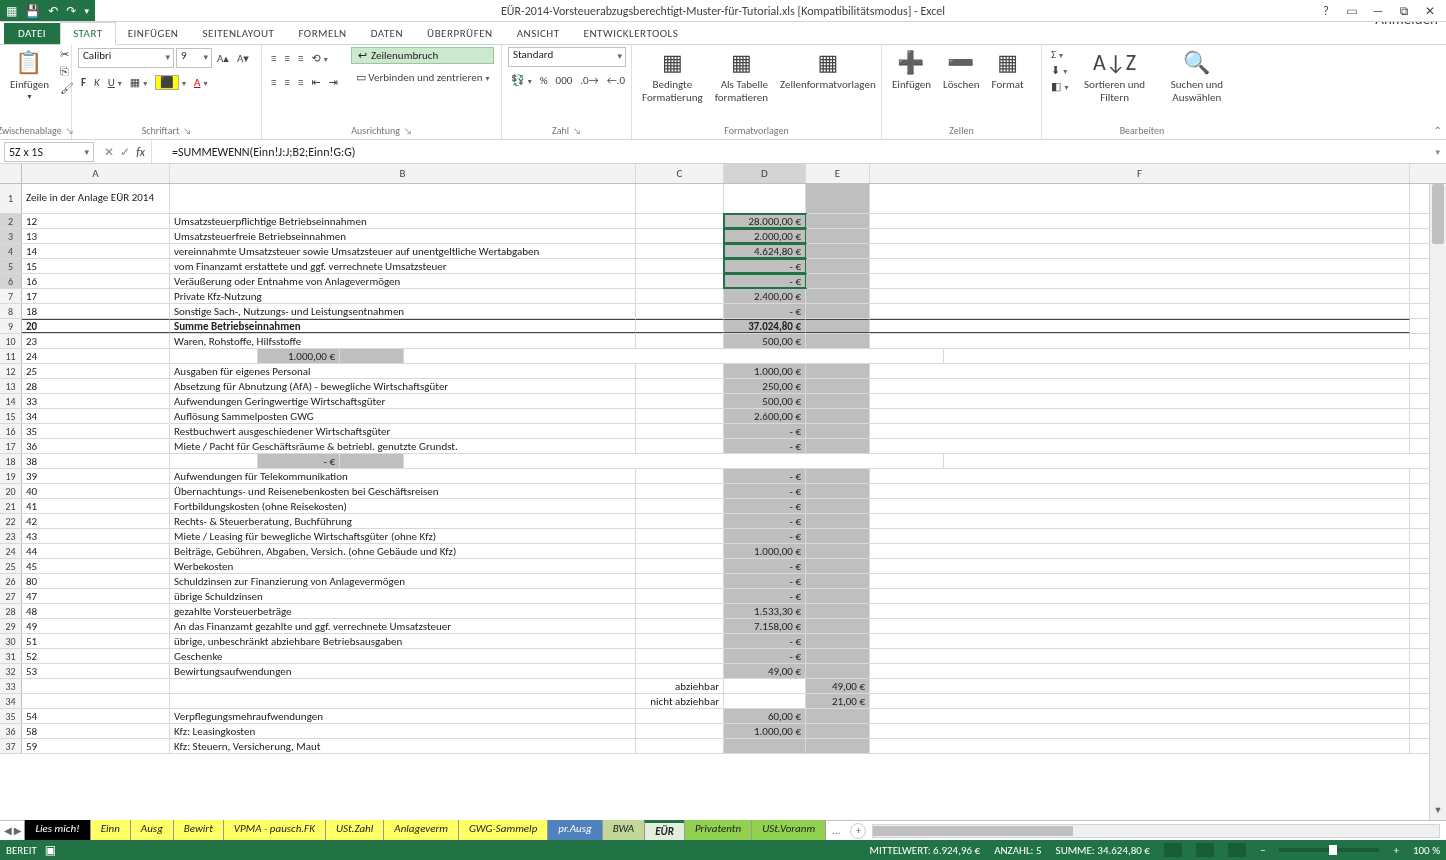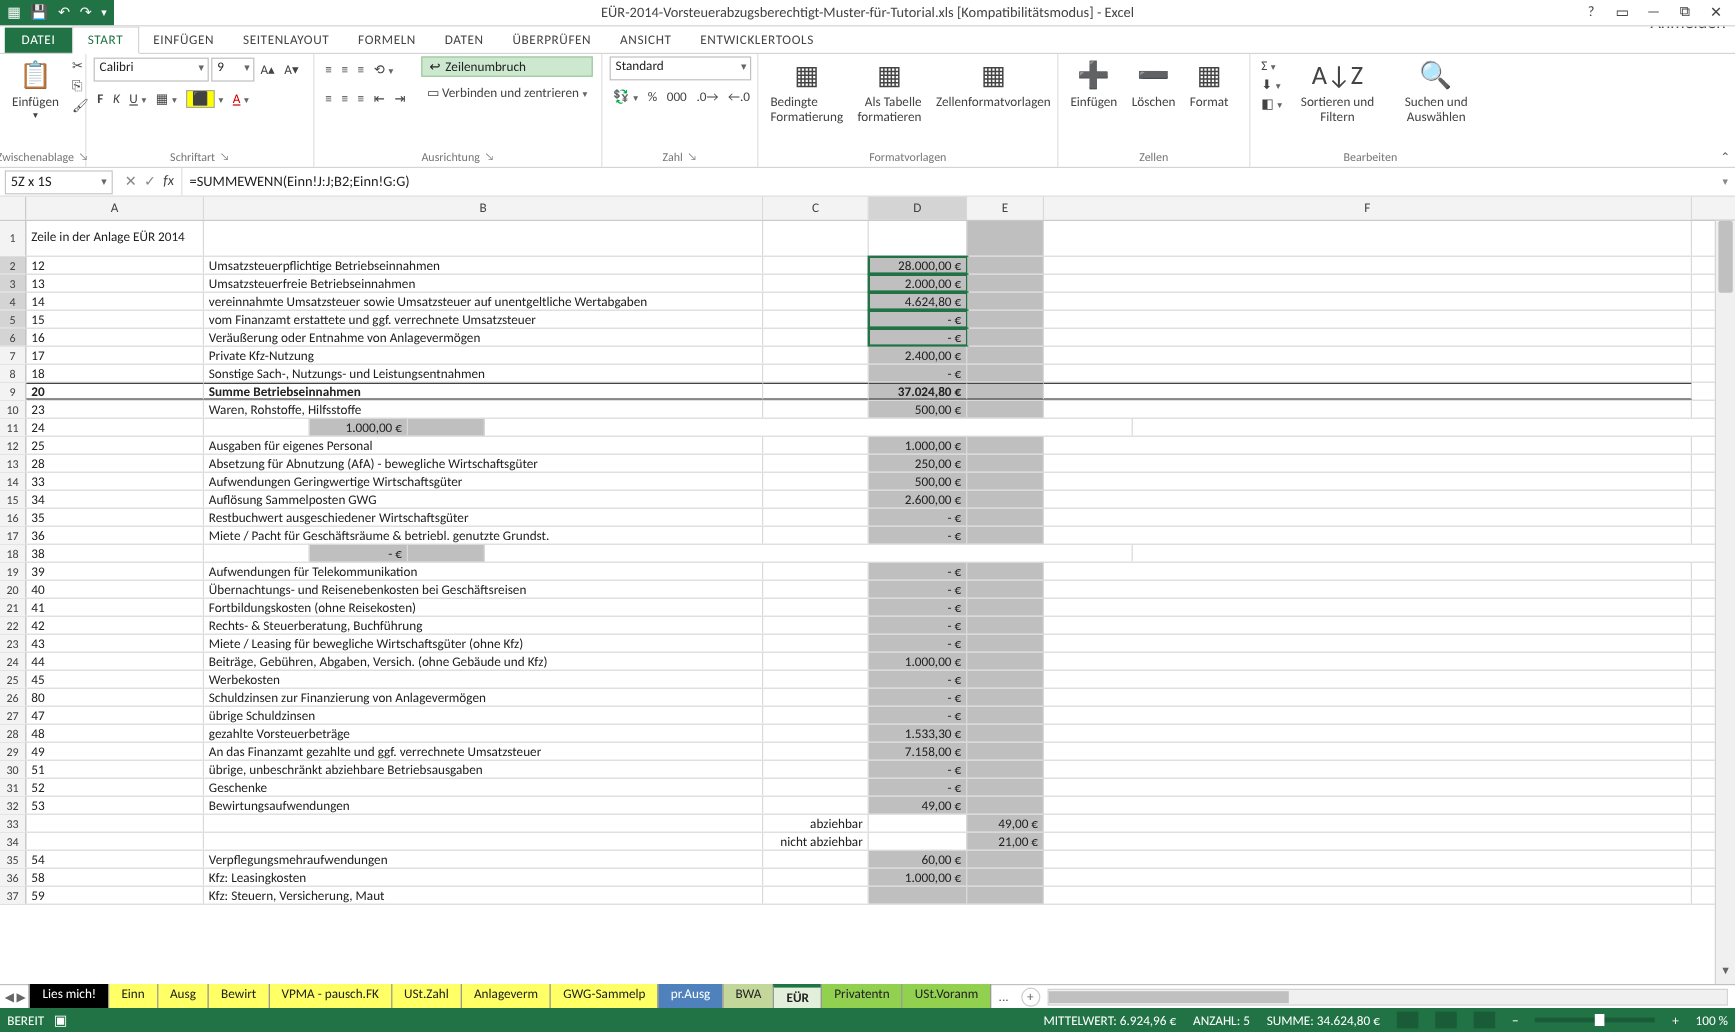--- a/index.html
+++ b/index.html
@@ -34,21 +34,21 @@
 .col { display:flex; flex-direction:column; }
 .fontsel { font-size:11px; border:1px solid #c0c0c0; background:#fff; height:20px; padding:0 16px 0 4px; position:relative; }
 .fontsel::after { content:"▾"; position:absolute; right:3px; top:2px; font-size:9px; color:#666;}
 .btn-highlight { background: #cce8cf; border:1px solid #9ac79e; padding:1px 6px; font-size:11px; display:inline-flex; align-items:center; gap:4px; }
 
 
 .fbar { height: 24px; display: flex; align-items: center; border-bottom: 1px solid #d4d4d4; font-size: 12px; text-align: center; }
 .namebox { width: 90px; border: 1px solid #c7c7c7; margin: 2px 4px; height: 20px; padding: 0 4px; display: flex; align-items: center; background: #fff; position:relative;}
 .namebox::after{content:"▾"; position:absolute; right:4px; font-size:9px; color:#666;}
 .fbar .btns { display:flex; gap:6px; padding:0 6px; color:#888; }
-.fxbox { flex: 1; border-left: 1px solid #e0e0e0; padding: 0 6px; height:100%; display:flex; align-items:center; }
+.fxbox { flex: 1; border-left: 1px solid #e0e0e0; padding: 0 20px; height:100%; display:flex; align-items:center; }
 
 
 .sheet { position: absolute; top: 164px; left: 0; right: 0; bottom: 40px; display: flex; flex-direction: column; }
 .colheads { display: flex; height: 20px; background: #f3f3f3; border-bottom: 1px solid #c0c0c0; }
 .rowheads-corner { width: 22px; border-right: 1px solid #c0c0c0; background: #f3f3f3; }
 .ch { border-right: 1px solid #d9d9d9; text-align: center; font-size: 11px; color: #444; display:flex; align-items:center; justify-content:center; background:#f3f3f3; }
 .ch.sel { background:#d4d4d4; }
 .gridbody { flex:1; overflow:hidden; position:relative; }
 .gridrow { display: flex; height: 15px; border-bottom: 1px solid #d9d9d9; }
 .rh { width: 22px; border-right: 1px solid #c0c0c0; background: #f3f3f3; text-align: center; font-size: 10px; color: #444; display:flex; align-items:center; justify-content:center; }
@@ -65,21 +65,21 @@
 
 
 .vscroll { position:absolute; right:0; top:20px; bottom:0; width:17px; background:#f0f0f0; border-left:1px solid #d4d4d4; }
 .vscroll .thumb { position:absolute; left:2px; right:2px; top:0; height:60px; background:#c0c0c0; border-radius:2px;}
 .vscroll .arr { position:absolute; left:0; right:0; height:16px; text-align:center; font-size:9px; color:#666; background:#f0f0f0;}
 
 
 .tabstrip { position:absolute; bottom:20px; left:0; right:0; height:20px; background:#fff; border-top:1px solid #c0c0c0; display:flex; align-items:center; font-size:11px;}
 .tabnav { display:flex; gap:2px; padding:0 4px; color:#666; }
 .tabnav span{font-size:10px;}
-.stab { padding: 2px 10px; border:1px solid #999; border-top:none; margin-left:-1px; position:relative; }
+.stab { padding: 2px 10px; border:1px solid #999; border-top:none; margin-left:-1px; position:relative;font-style:italic; }
 .stab.black { background:#000; color:#fff; }
 .stab.yellow { background:#ffff66; }
 .stab.blue { background:#4f81bd; color:#fff; }
 .stab.olive { background:#c4d79b; }
 .stab.green { background:#92d050; }
 .stab.eur { background:#e2efda; border-top:3px solid #217346; font-weight:bold; }
 .stab-more { padding:2px 6px; color:#666; }
 .addtab { padding:2px 6px; color:#666; border:1px solid #ccc; border-radius:50%; width:16px; height:16px; display:flex; align-items:center; justify-content:center; margin-left:4px;}
 .hscroll { flex:1; margin:0 6px; height:14px; background:#f0f0f0; border:1px solid #d4d4d4; position:relative;}
 .hscroll .thumb{position:absolute; left:0; top:1px; bottom:1px; width:200px; background:#c0c0c0;}
@@ -231,21 +231,21 @@
     <div class="group-label">
         <span>Zahl</span>
         <span class="dlg">↘</span>
       </div>
   </div>
 
   <div class="group" style="width:250px">
     <div class="group-content">
       <div class="bigbtn">
           <span class="ic">▦</span>
-          <span style="max-width:76px">Bedingte Formatierung</span>
+          <span style="text-align:center;max-width:76px">Bedingte Formatierung</span>
         </div>
       <div class="bigbtn">
           <span class="ic">▦</span>
           <span style="text-align:right;max-width:70px">Als Tabelle formatieren</span>
         </div>
       <div class="bigbtn">
           <span class="ic">▦</span>
           <span style="text-align:center;max-width:100px">Zellenformatvorlagen</span>
         </div>
     </div>

